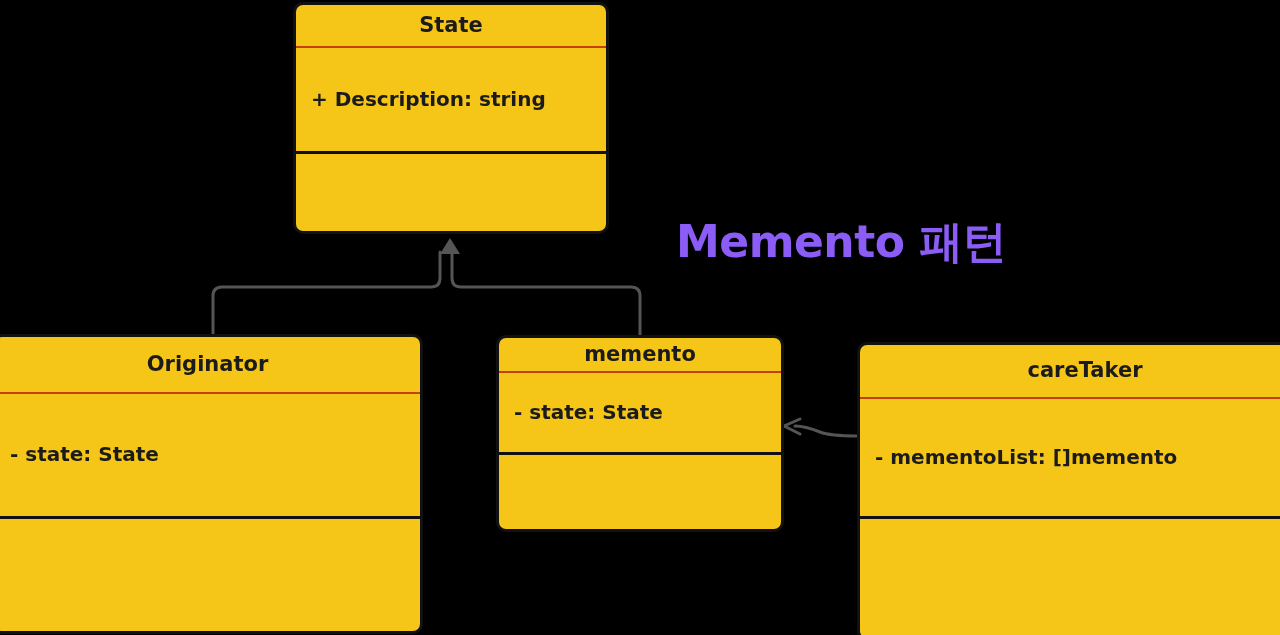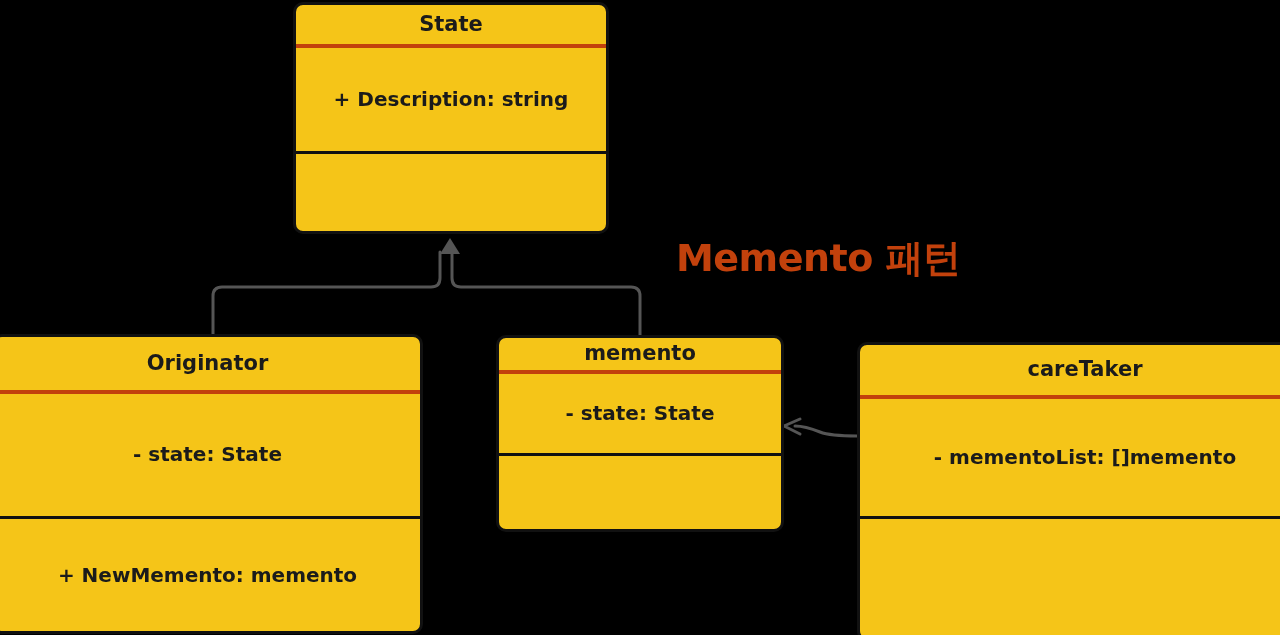--- a/index.html
+++ b/index.html
@@ -35,30 +35,29 @@
     color: #1b1b1b;
   }
   .uml-title {
     text-align: center;
     font-weight: bold;
     font-size: 21px;
     line-height: 1;
     display: flex;
     align-items: center;
     justify-content: center;
-    border-bottom: 4px solid #c2410c;
+    border-bottom: 2px solid #c2410c;
     box-sizing: border-box;
   }
   .uml-section {
     box-sizing: border-box;
-    padding: 10px 1px;
+    padding: 10px 15px;
     display: flex;
     flex-direction: column;
     justify-content: center;
-    text-align: center;
   }
   .uml-section + .uml-section {
     border-top: 3px solid #111111;
   }
   .uml-line {
     font-size: 20px;
     font-weight: bold;
     line-height: 1.65;
     white-space: nowrap;
   }
@@ -103,26 +102,25 @@
   }
   #box-caretaker .uml-title { height: 55px; }
   #box-caretaker .sec-attrs { height: 120px; }
   #box-caretaker .sec-ops   { height: 124px; }
 
   
   #diagram-title {
     position: absolute;
     left: 676px;
     top: 213px;
-    font-size: 38px;
+    font-size: 44px;
     font-weight: bold;
-    color: #c2410c;
+    color: #8b5cf6;
     letter-spacing: -0.5px;
     white-space: nowrap;
-    margin-top: 20px;
   }
 
   svg.connectors {
     position: absolute;
     left: 0;
     top: 0;
     width: 1280px;
     height: 635px;
     pointer-events: none;
   }
@@ -153,21 +151,20 @@
     </div>
     <div class="uml-section sec-ops"></div>
   </div>
 
   <div class="uml-box" id="box-originator">
     <div class="uml-title">Originator</div>
     <div class="uml-section sec-attrs">
       <div class="uml-line">- state: State</div>
     </div>
     <div class="uml-section sec-ops">
-      <div class="uml-line">+ NewMemento: memento</div>
     </div>
   </div>
 
   <div class="uml-box" id="box-memento">
     <div class="uml-title">memento</div>
     <div class="uml-section sec-attrs">
       <div class="uml-line">- state: State</div>
     </div>
     <div class="uml-section sec-ops"></div>
   </div>

